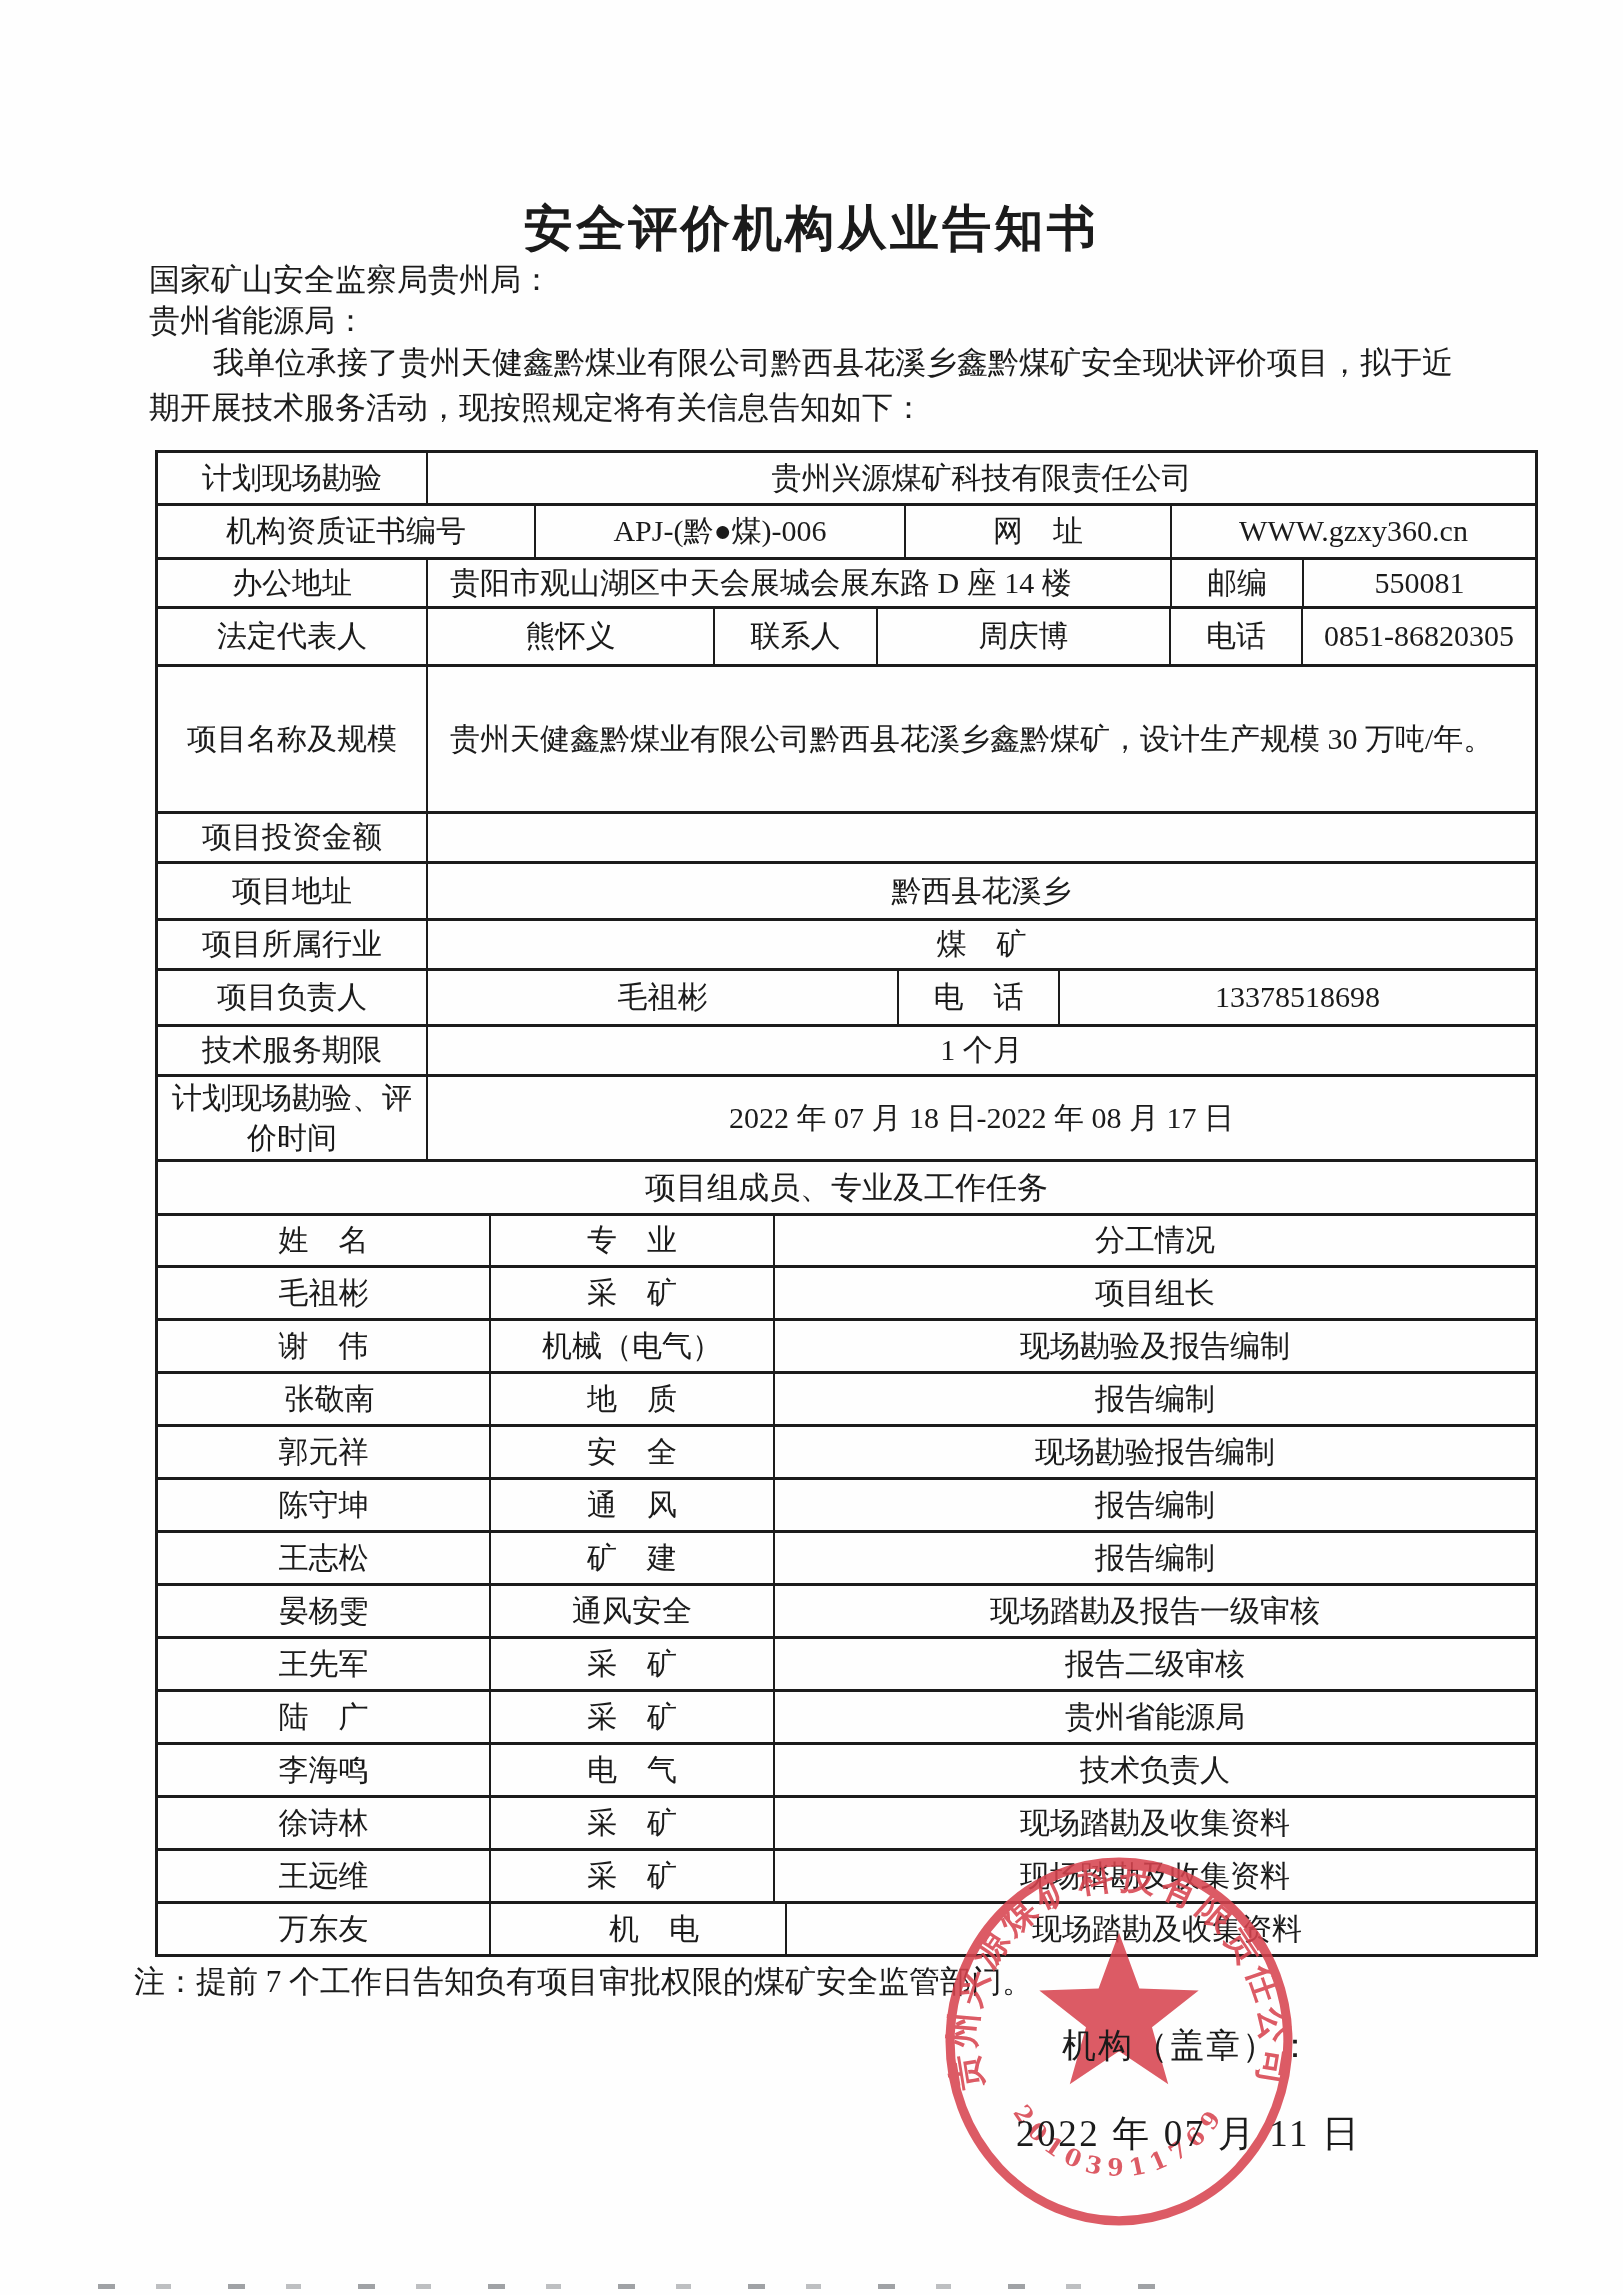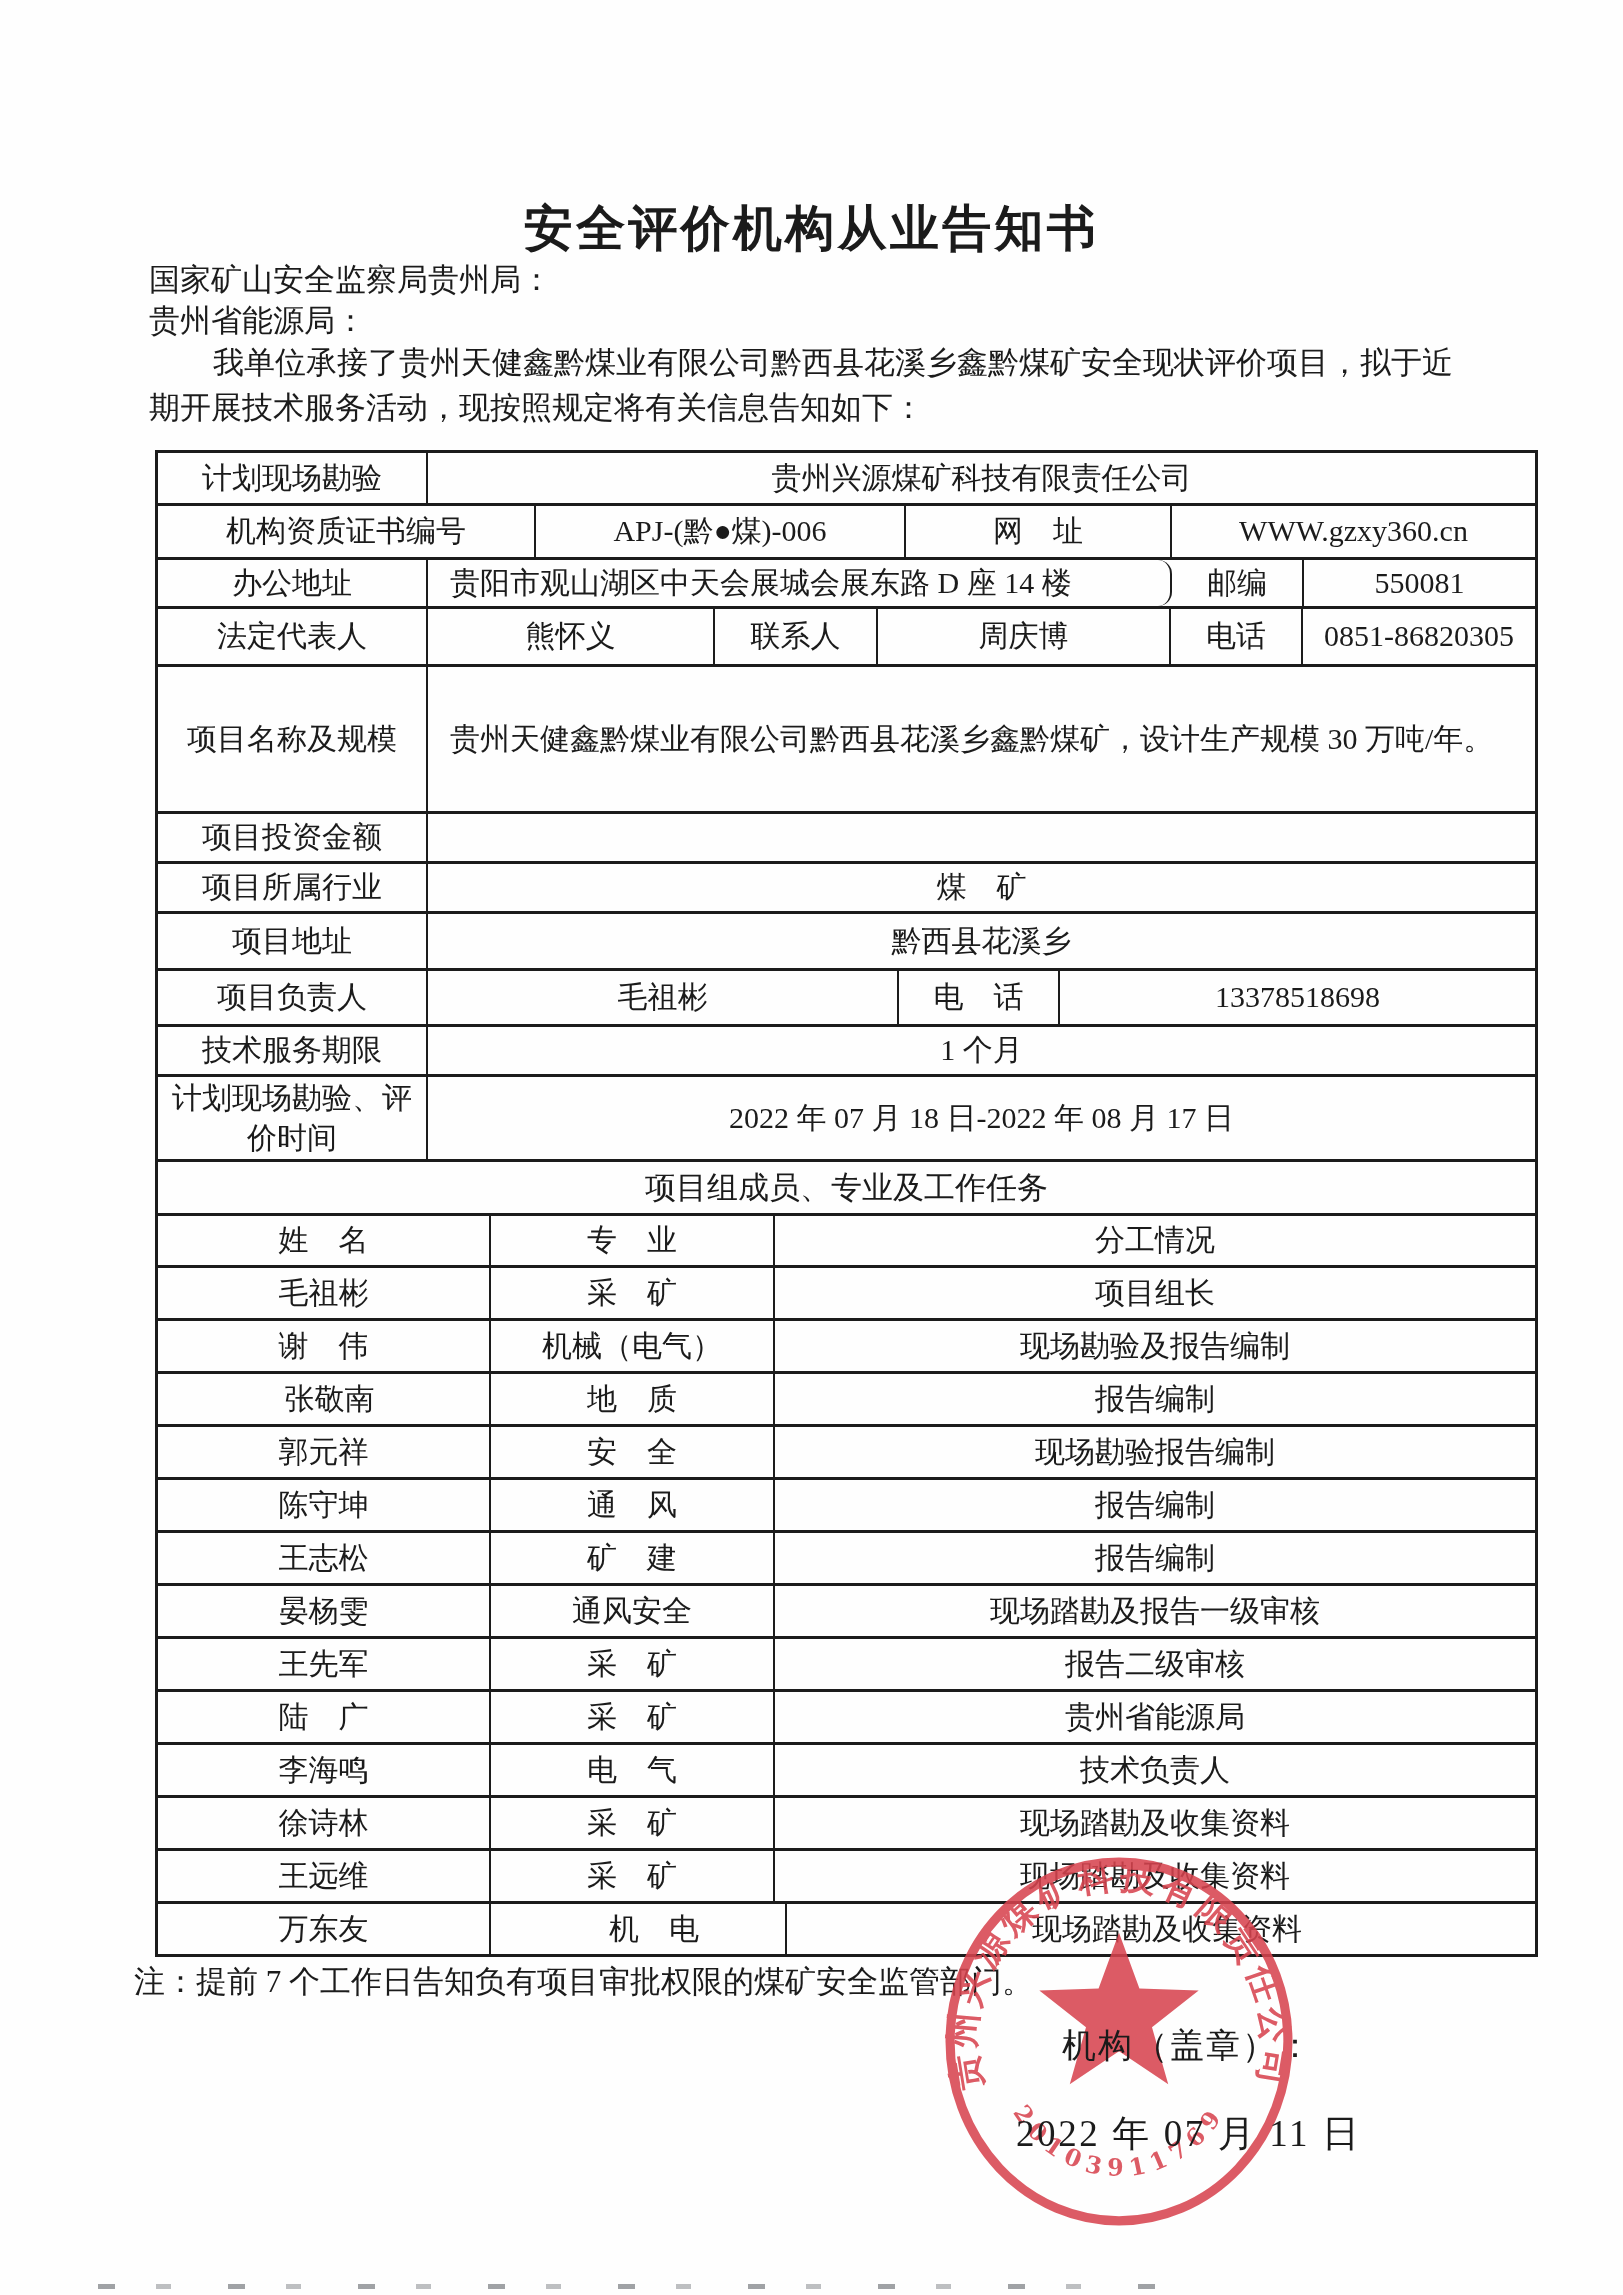--- a/index.html
+++ b/index.html
@@ -20,21 +20,21 @@
     border:3.3px solid #1c1c1c;box-sizing:border-box;display:flex;flex-direction:column;
     background:rgba(255,255,255,0);
   }
   .tr{display:flex;border-bottom:3.3px solid #1c1c1c;box-sizing:border-box;flex:0 0 auto;}
   .tr:last-child{border-bottom:none;gap:12px;}
   .c{
     box-sizing:border-box;border-right:2px solid #1c1c1c;display:flex;align-items:center;
     justify-content:center;font-size:30px;text-align:center;padding:0 7.9px;line-height:1.35;
   }
   .c:last-child{border-right:none;}
-  .c.left{justify-content:flex-start;text-align:left;padding-left:22px;border-radius:14px;}
+  .c.left{justify-content:flex-start;text-align:left;padding-left:22px;}
   .c.flex1{flex:1;}
   .members{flex:1 1 auto;display:flex;flex-direction:column;}
   .members .tr{flex:1 1 auto;}
   .members .tr:last-child{border-bottom:none;}
 
   .note{position:absolute;left:134px;top:1961px;font-size:31px;z-index:2;}
   .sig-label{position:absolute;left:1062px;top:2023px;font-size:34px;letter-spacing:2px;z-index:5;}
   .sig-date{position:absolute;left:1016px;top:2109px;font-size:37px;letter-spacing:2.6px;z-index:5;text-align:right;}
 
   .stamp{position:absolute;left:929px;top:1845px;width:380px;height:402px;z-index:4;opacity:0.87;pointer-events:none;}
@@ -96,28 +96,28 @@
     <div class="tr" style="height:147px">
       <div class="c" style="width:270px">项目名称及规模</div>
       <div class="c left flex1">贵州天健鑫黔煤业有限公司黔西县花溪乡鑫黔煤矿，设计生产规模 30 万吨/年。</div>
     </div>
 
     <div class="tr" style="height:50px">
       <div class="c" style="width:270px">项目投资金额</div>
       <div class="c flex1"></div>
     </div>
 
+    <div class="tr" style="height:57px">
+      <div class="c" style="width:270px">项目地址</div>
+      <div class="c flex1">黔西县花溪乡</div>
+    </div>
+
     <div class="tr" style="height:50px">
       <div class="c" style="width:270px">项目所属行业</div>
       <div class="c flex1">煤　矿</div>
-    </div>
-
-    <div class="tr" style="height:57px">
-      <div class="c" style="width:270px">项目地址</div>
-      <div class="c flex1">黔西县花溪乡</div>
     </div>
 
     <div class="tr" style="height:56px">
       <div class="c" style="width:270px">项目负责人</div>
       <div class="c" style="width:471px">毛祖彬</div>
       <div class="c" style="width:161px">电　话</div>
       <div class="c flex1">13378518698</div>
     </div>
 
     <div class="tr" style="height:50px">

